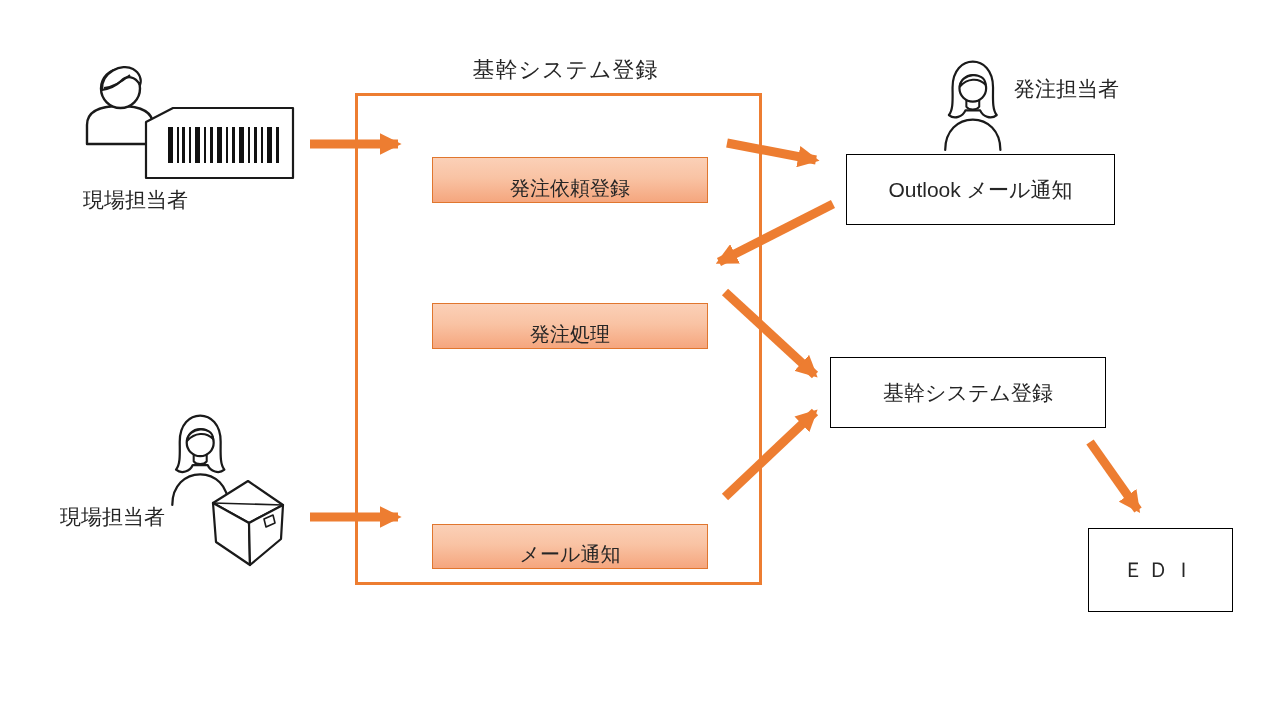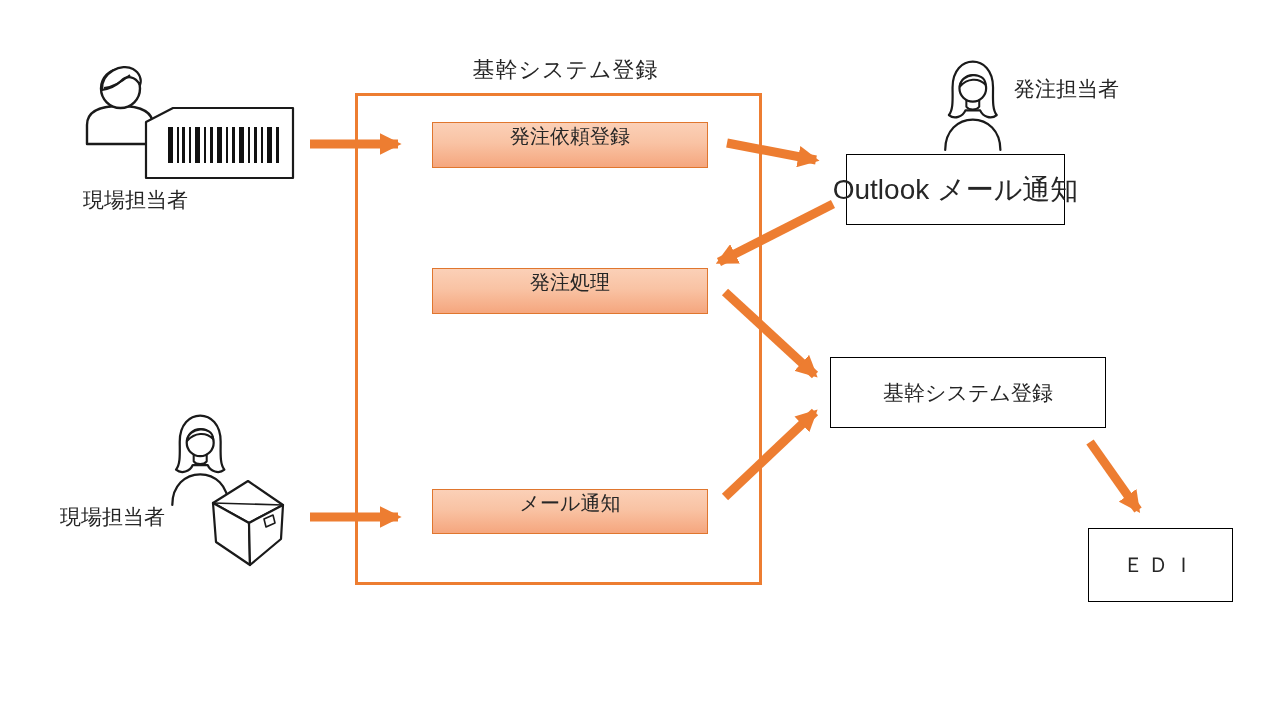--- a/index.html
+++ b/index.html
@@ -7,29 +7,29 @@
     position:relative;width:1280px;height:720px;background:#ffffff;overflow:hidden;
     font-family:"Liberation Sans","DejaVu Sans",sans-serif;color:#262626;
   }
   .abs{position:absolute;box-sizing:border-box;}
   .icons-layer{left:0;top:0;width:1280px;height:720px;pointer-events:none;}
   .sys-border{left:355px;top:93px;width:407px;height:492px;border:3px solid #ED7D31;background:transparent;}
   .title{left:362px;top:55px;width:407px;text-align:center;font-size:22px;letter-spacing:1px;white-space:nowrap;}
   .pbox{
     left:432px;width:276px;height:46px;border:1.5px solid #E0762E;
     background:linear-gradient(180deg,#FBD0B7 0%,#F9C3A4 45%,#F5A67E 100%);
-    display:flex;align-items:flex-start;justify-content:center;font-size:20px;
+    display:flex;align-items:flex-end;justify-content:center;font-size:20px;margin-top:35px;
   }
   .pbox1{top:122px}
   .pbox2{top:268px}
   .pbox3{top:489px;height:45px}
   .wbox{border:1.6px solid #000;background:#fff;display:flex;align-items:center;justify-content:center;font-size:20px;white-space:nowrap;}
-  .outlook{left:846px;top:154px;width:219px;height:71px;font-size:28px;}
+  .outlook{left:846px;top:154px;width:269px;height:71px;font-size:21px;}
   .core{left:830px;top:357px;width:276px;height:71px;font-size:21px;}
-  .edi{left:1088px;top:528px;width:145px;height:74px;font-size:21px;letter-spacing:4px;}
+  .edi{left:1088px;top:528px;width:145px;height:84px;font-size:21px;letter-spacing:4px;}
   .actor-label{font-size:21px;white-space:nowrap;}
   .lbl-site1{left:83px;top:186px;}
   .lbl-orderer{left:1014px;top:75px;}
   .lbl-site2{left:60px;top:503px;}
 </style>
 </head>
 <body>
 
 <div class="canvas">
 

